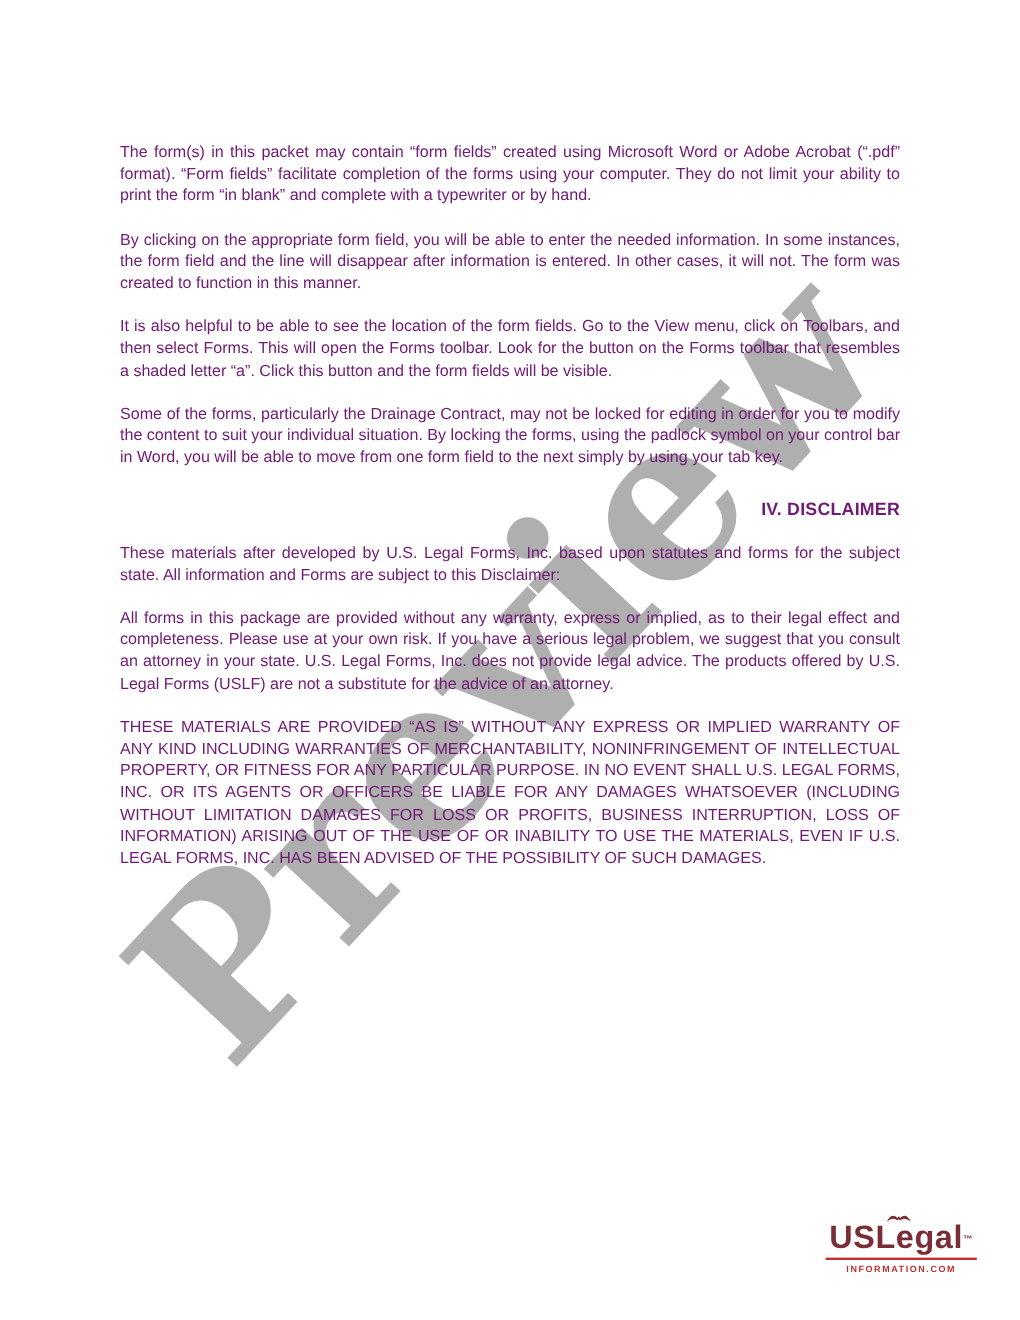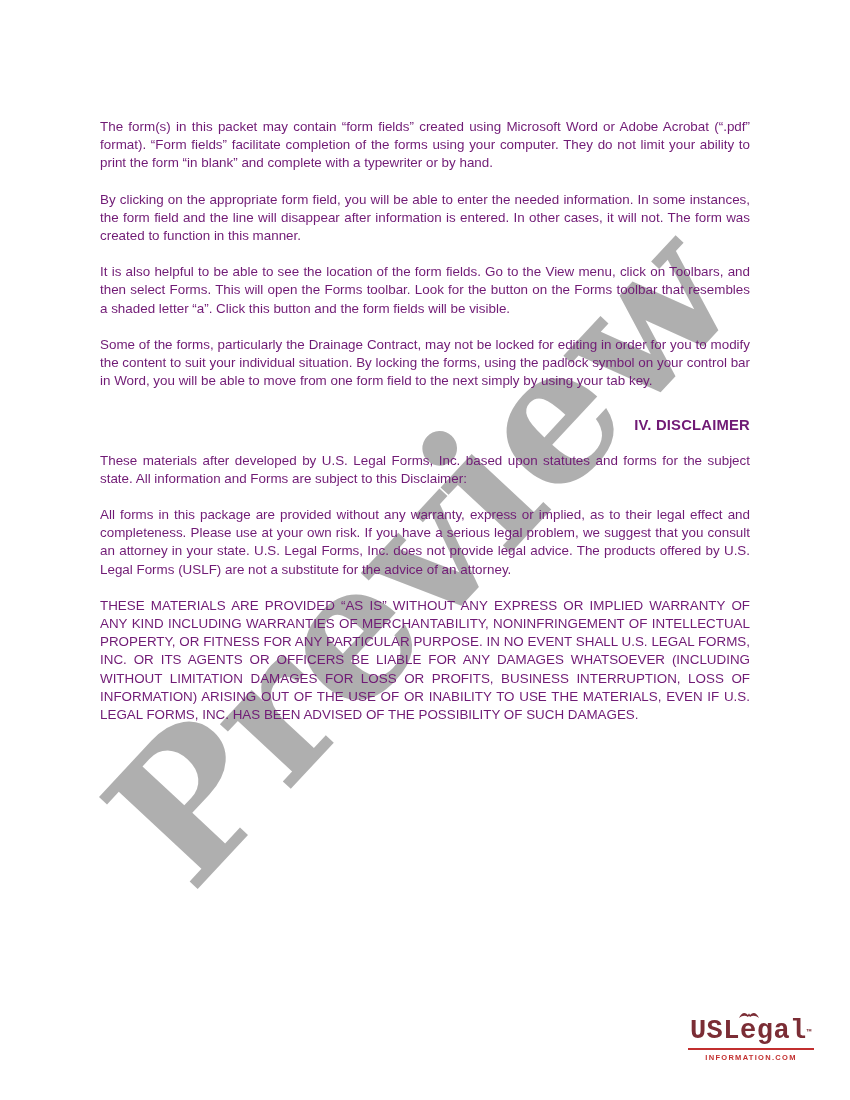--- a/index.html
+++ b/index.html
@@ -50,21 +50,21 @@
   .logo {
     position: absolute;
     right: 34px;
     top: 1016px;
     width: 130px;
     text-align: center;
     z-index: 2;
   }
   .logo-row {
     position: relative;
-    font-family: Liberation Mono, monospace;
+    font-family: Liberation Sans, sans-serif;
     font-weight: bold;
     font-size: 27px;
     color: #7b2d35;
     letter-spacing: 0.5px;
     line-height: 30px;
     white-space: nowrap;
   }
   .logo-row .tm {
     font-size: 8px;
     vertical-align: top;

